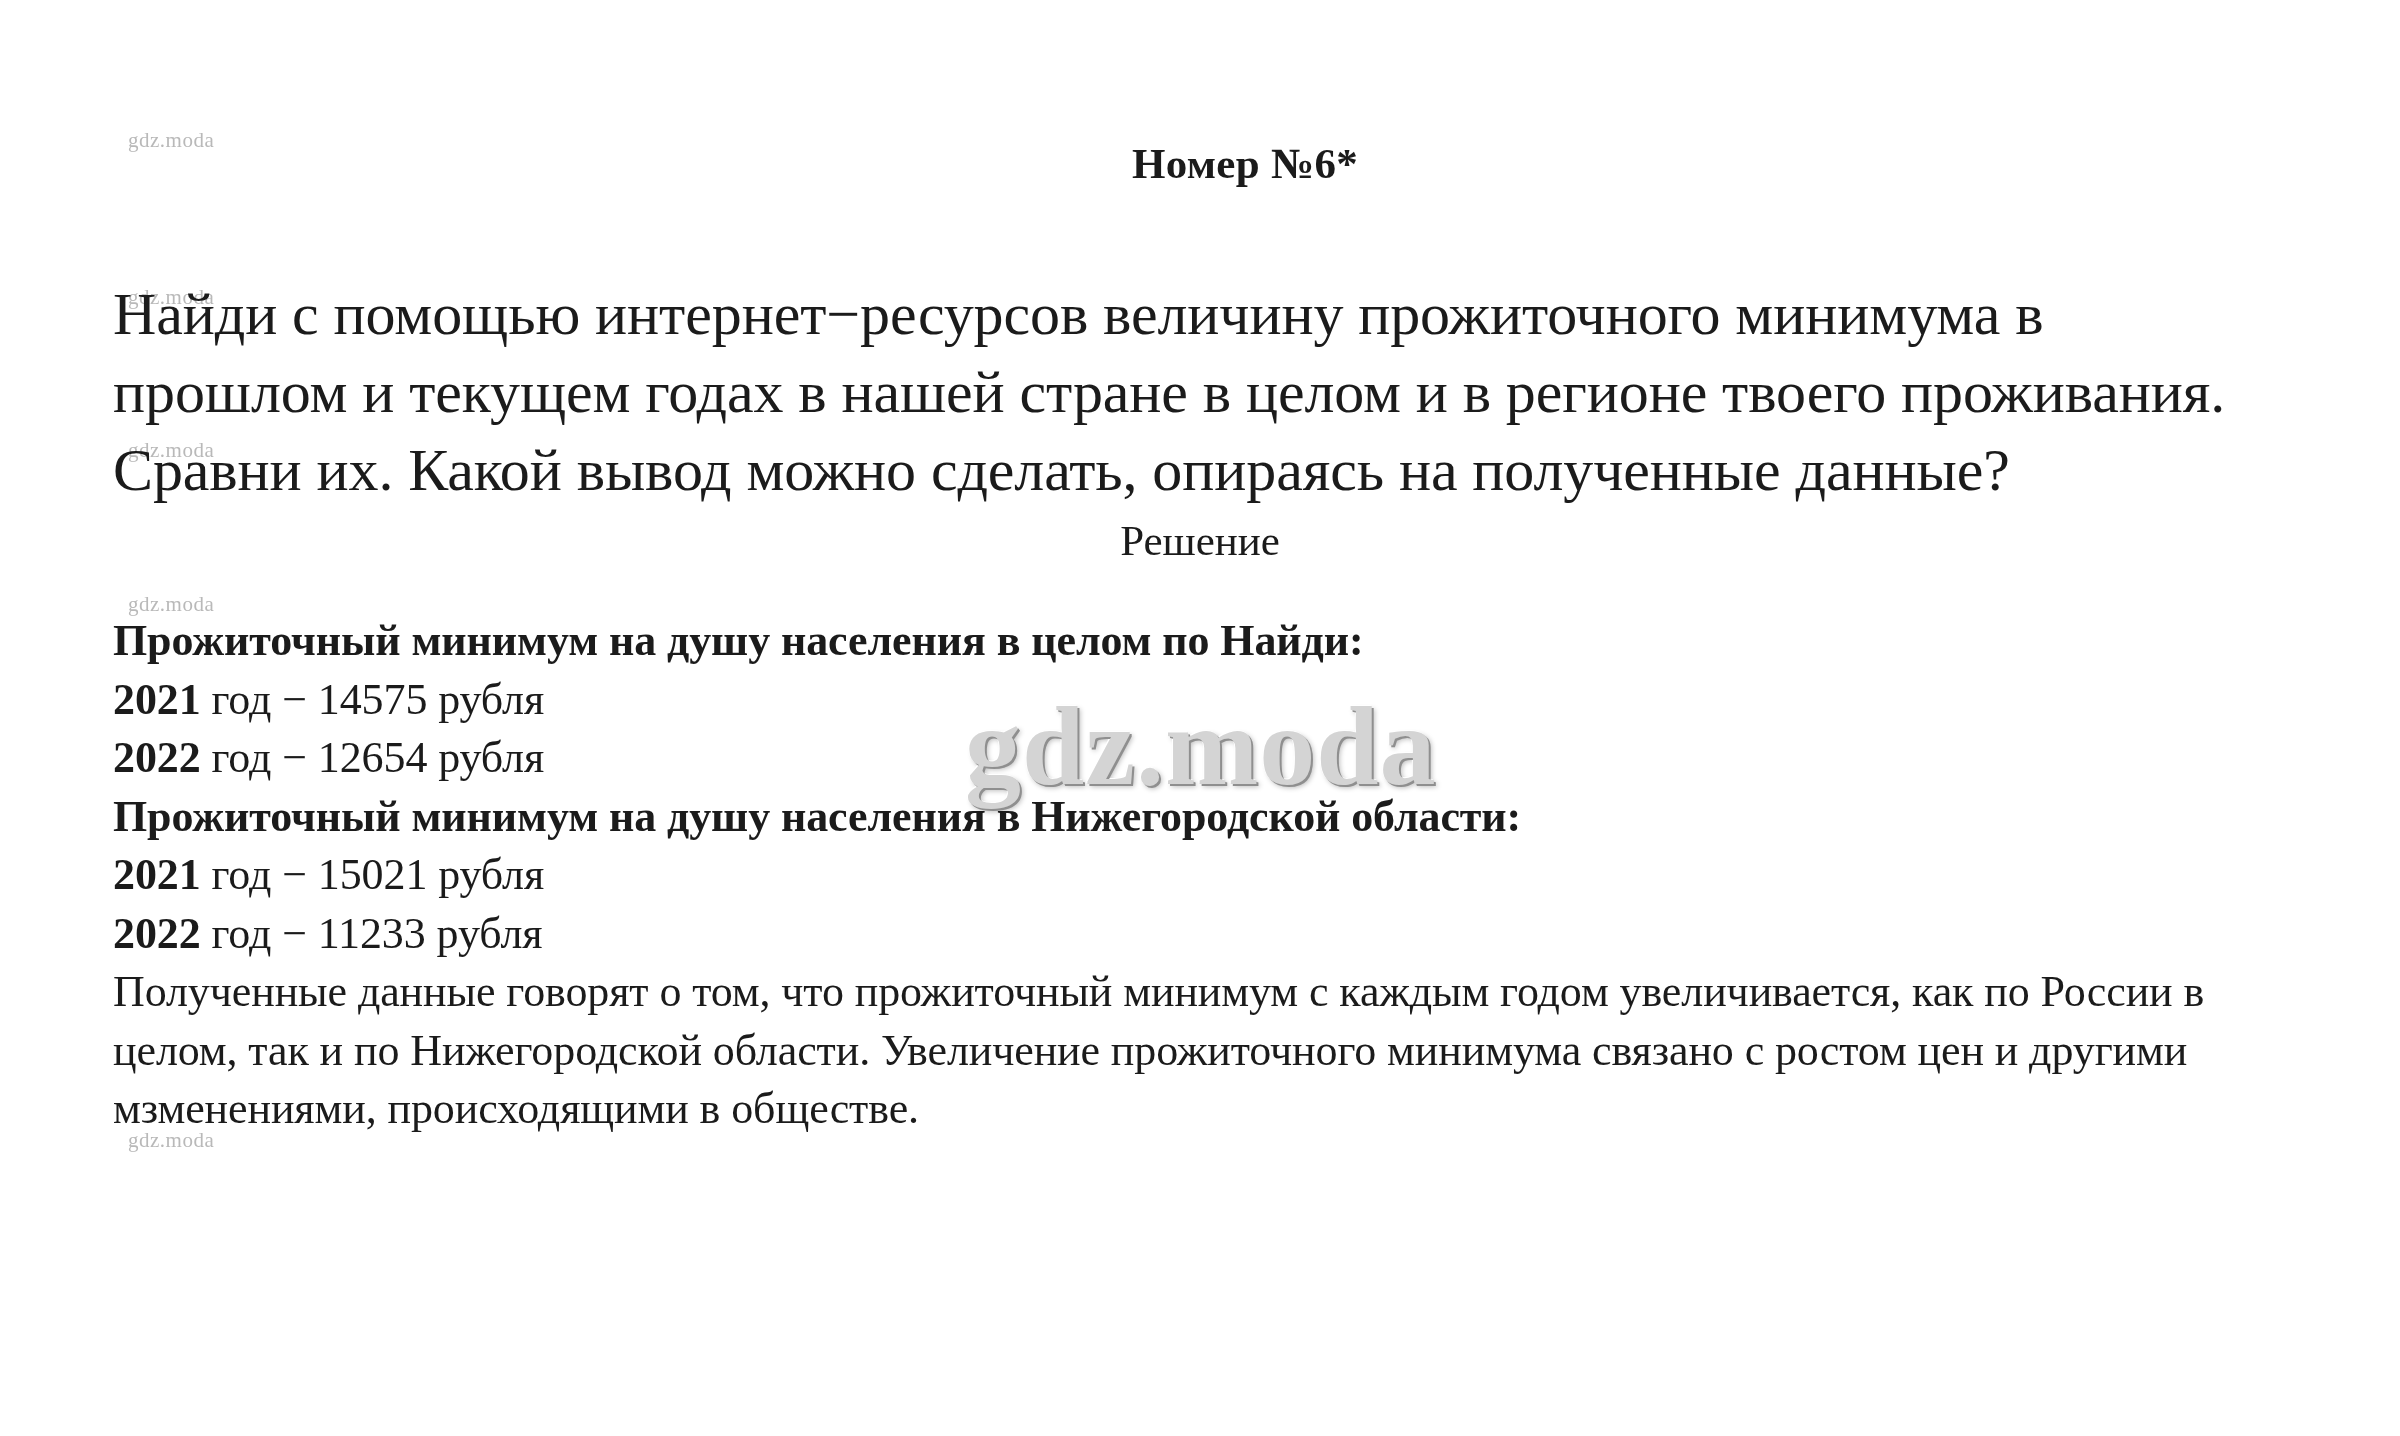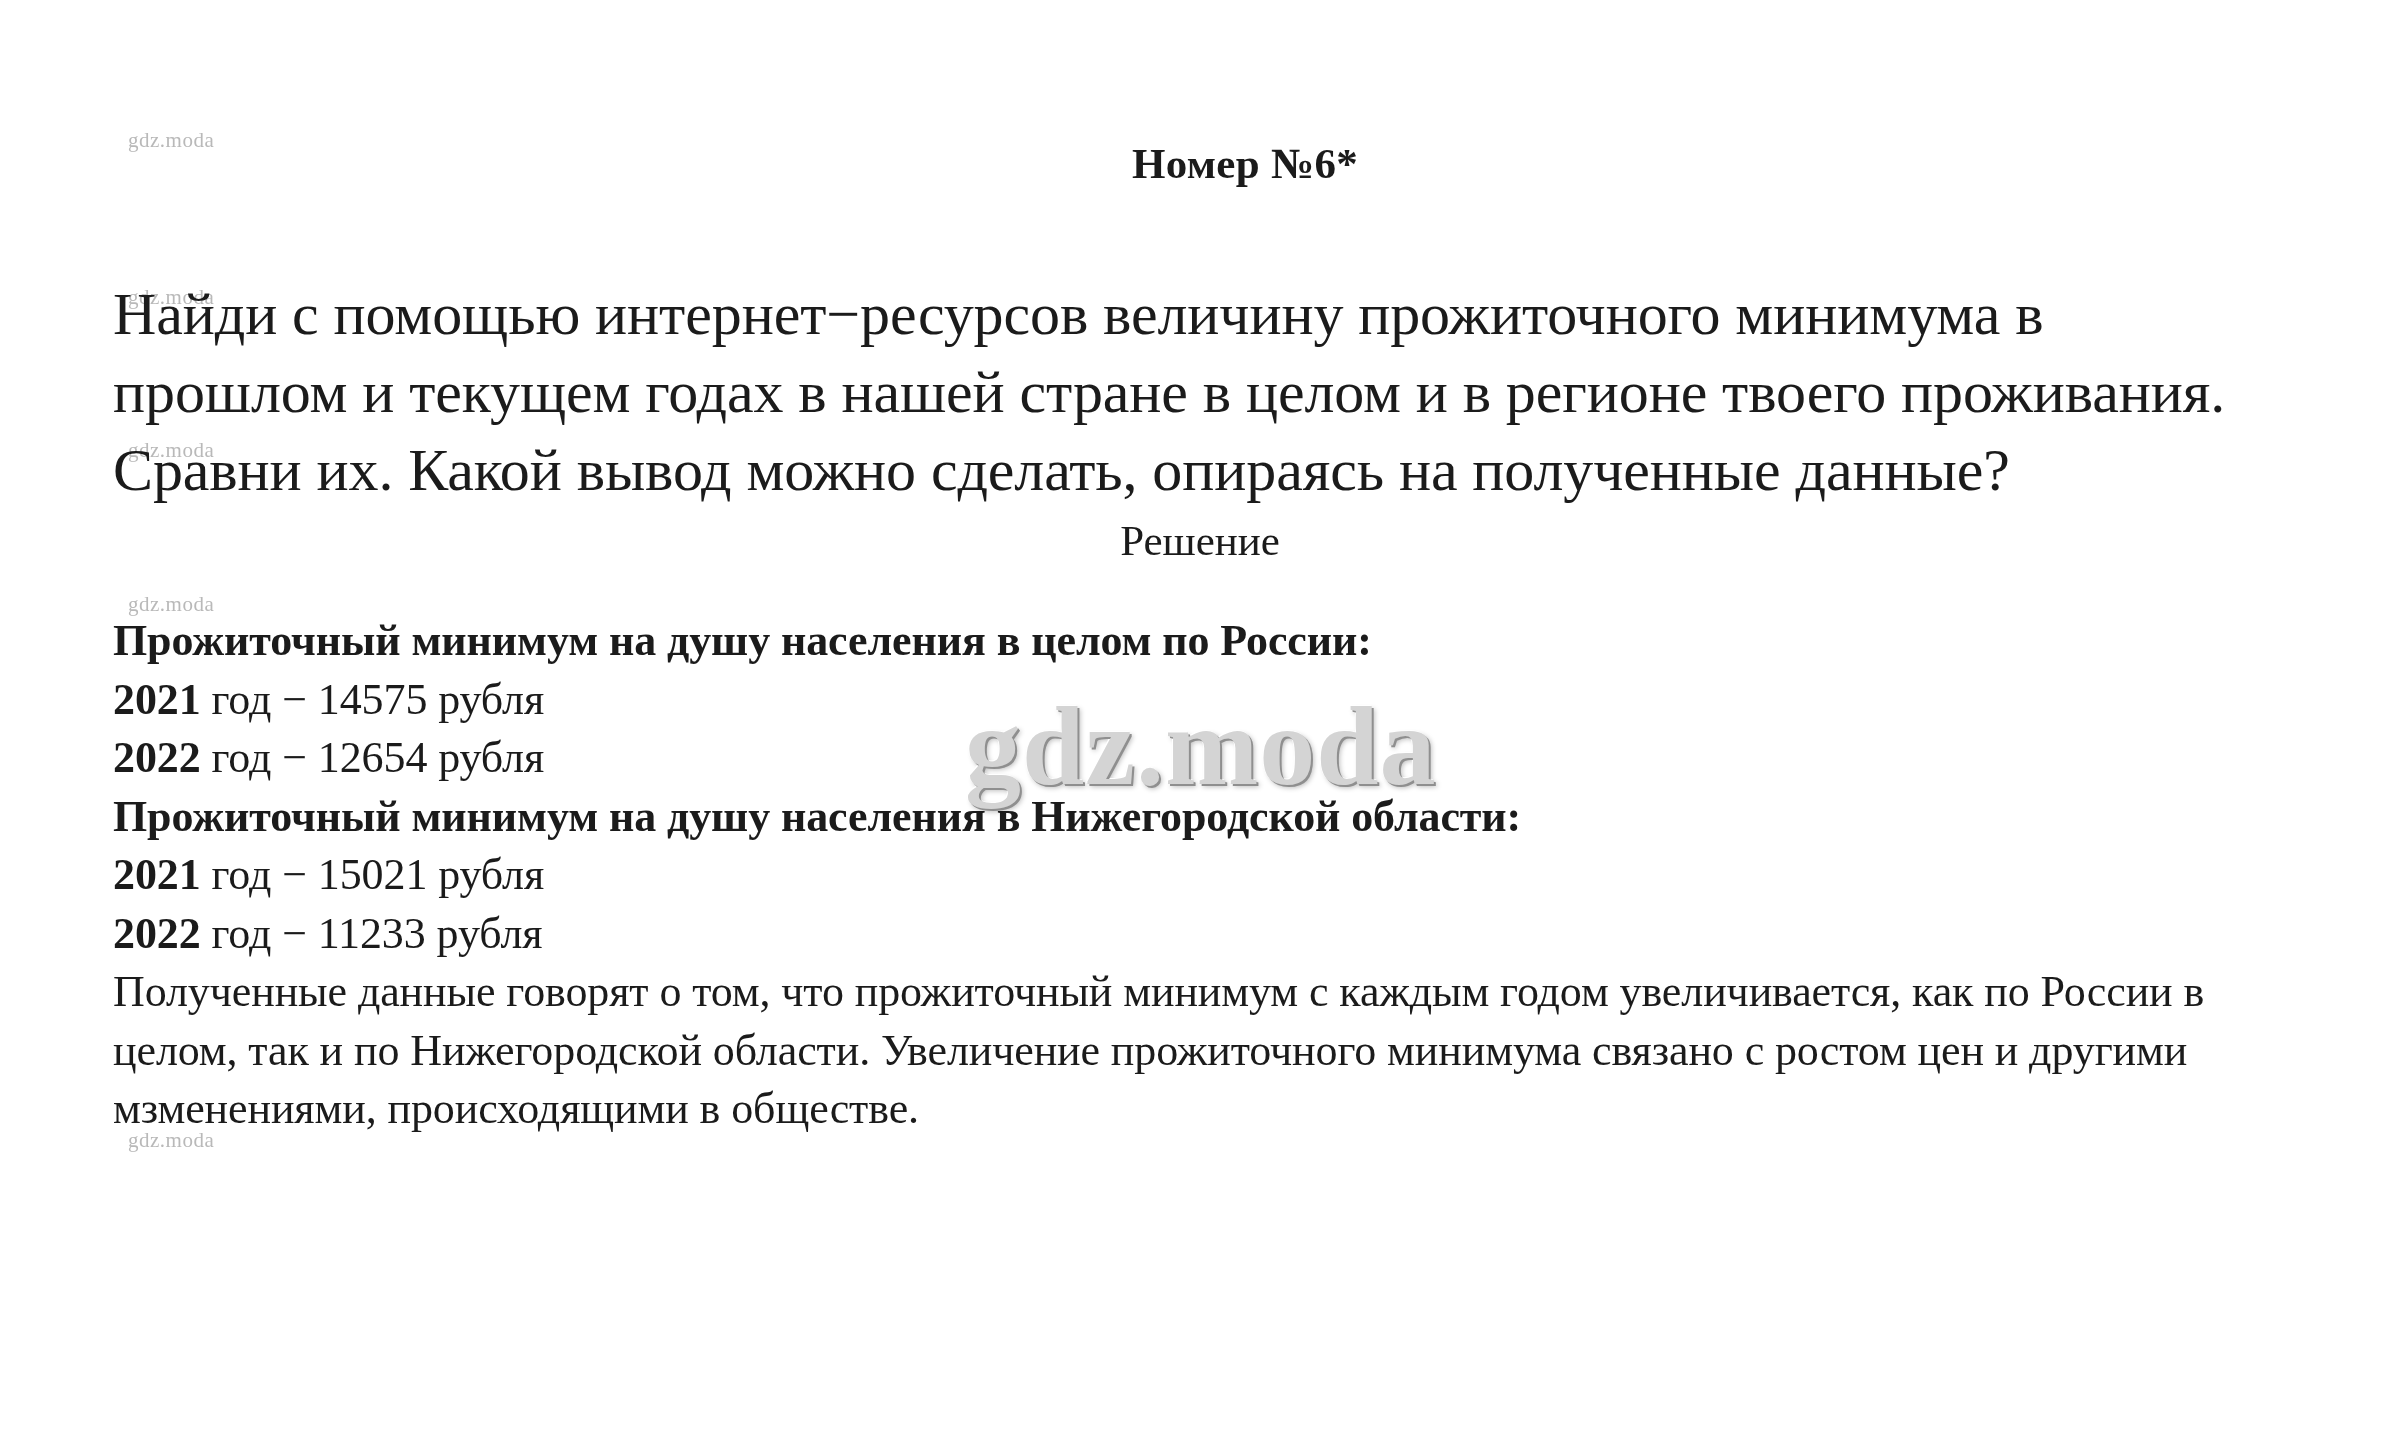--- a/index.html
+++ b/index.html
@@ -111,21 +111,21 @@
   <div class="wm-small" style="top:592px; left:128px;">gdz.moda</div>
   <div class="wm-small" style="top:1128px; left:128px;">gdz.moda</div>
 
   <h1 class="doc-title">Номер №6*</h1>
 
   <p class="question">Найди с помощью интернет−ресурсов величину прожиточного минимума в прошлом и текущем годах в нашей стране в целом и в регионе твоего проживания. Сравни их. Какой вывод можно сделать, опираясь на полученные данные?</p>
 
   <div class="solution-label">Решение</div>
 
   <div class="answer">
-    <div class="line b">Прожиточный минимум на душу населения в целом по России:</div>
+    <div class="line b">Прожиточный минимум на душу населения в целом по Найди:</div>
     <div class="line"><span class="b">2021</span><span> год − <span>14575</span> <span>рубля</span></span></div>
     <div class="line"><span class="b">2022</span><span> год − <span>12654</span> <span>рубля</span></span></div>
     <div class="line b">Прожиточный минимум на душу населения в Нижегородской области:</div>
     <div class="line"><span class="b">2021</span><span> год − <span>15021</span> <span>рубля</span></span></div>
     <div class="line"><span class="b">2022</span><span> год − <span>11233</span> <span>рубля</span></span></div>
     <div class="conclusion">Полученные данные говорят о том, что прожиточный минимум с каждым годом увеличивается, как по России в целом, так и по Нижегородской области. Увеличение прожиточного минимума связано с ростом цен и другими мзменениями, происходящими в обществе.</div>
   </div>
 
   <div class="wm-big">gdz.moda</div>
 

